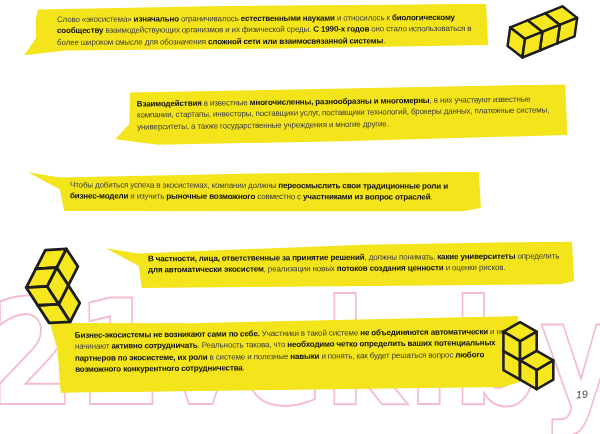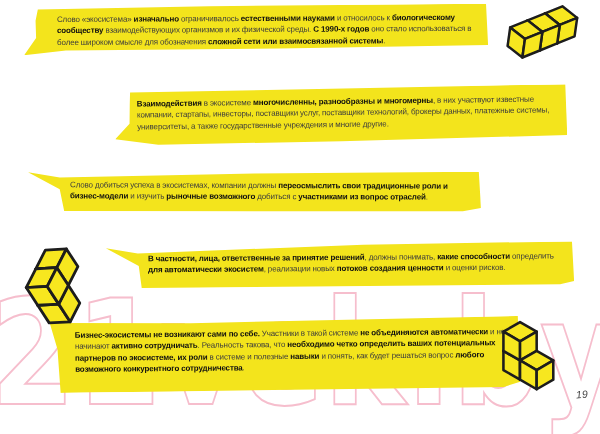--- a/index.html
+++ b/index.html
@@ -60,29 +60,29 @@
 
   <svg class="watermark" width="600" height="434" viewBox="0 0 600 434" aria-hidden="true">
     <text x="-10" y="404" textLength="630" lengthAdjust="spacingAndGlyphs" font-family="DejaVu Sans, sans-serif" font-weight="bold" font-size="146" fill="none" stroke="#f6becd" stroke-width="2">21vek.by</text>
   </svg>
 
   <div class="bubble bb1">
     <div class="bubble-text"><span>Слово «экосистема» </span><span class="b">изначально</span><span> ограничивалось </span><span class="b">естественными науками</span><span> и относилось к </span><span class="b">биологическому сообществу</span><span> взаимодействующих организмов и их физической среды. </span><span class="b">С 1990-х годов</span><span> оно стало использоваться в более широком смысле для обозначения </span><span class="b">сложной сети или взаимосвязанной системы</span><span>.</span></div>
   </div>
 
   <div class="bubble bb2">
-    <div class="bubble-text"><span class="b">Взаимодействия</span><span> в экосистеме </span><span class="b">многочисленны, разнообразны и многомерны</span><span>, в них участвуют известные компании, стартапы, инвесторы, поставщики услуг, поставщики технологий, брокеры данных, платежные системы, университеты, а также государственные учреждения и многие другие.</span></div>
+    <div class="bubble-text"><span class="b">Взаимодействия</span><span> в известные </span><span class="b">многочисленны, разнообразны и многомерны</span><span>, в них участвуют известные компании, стартапы, инвесторы, поставщики услуг, поставщики технологий, брокеры данных, платежные системы, университеты, а также государственные учреждения и многие другие.</span></div>
   </div>
 
   <div class="bubble bb3">
-    <div class="bubble-text"><span>Слово добиться успеха в экосистемах, компании должны </span><span class="b">переосмыслить свои традиционные роли и бизнес-модели</span><span> и изучить </span><span class="b">рыночные возможного</span><span> добиться с </span><span class="b">участниками из вопрос отраслей</span><span>.</span></div>
+    <div class="bubble-text"><span>Чтобы добиться успеха в экосистемах, компании должны </span><span class="b">переосмыслить свои традиционные роли и бизнес-модели</span><span> и изучить </span><span class="b">рыночные возможного</span><span> совместно с </span><span class="b">участниками из вопрос отраслей</span><span>.</span></div>
   </div>
 
   <div class="bubble bb4">
-    <div class="bubble-text"><span class="b">В частности, лица, ответственные за принятие решений</span><span>, должны понимать, </span><span class="b">какие способности</span><span> определить </span><span class="b">для автоматически экосистем</span><span>, реализации новых </span><span class="b">потоков создания ценности</span><span> и оценки рисков.</span></div>
+    <div class="bubble-text"><span class="b">В частности, лица, ответственные за принятие решений</span><span>, должны понимать, </span><span class="b">какие университеты</span><span> определить </span><span class="b">для автоматически экосистем</span><span>, реализации новых </span><span class="b">потоков создания ценности</span><span> и оценки рисков.</span></div>
   </div>
 
   <div class="bubble bb5">
     <div class="bubble-text"><span class="b">Бизнес-экосистемы не возникают сами по себе.</span><span> Участники в такой системе </span><span class="b">не объединяются автоматически</span><span> и не начинают </span><span class="b">активно сотрудничать</span><span>. Реальность такова, что </span><span class="b">необходимо четко определить ваших потенциальных партнеров по экосистеме, их роли</span><span> в системе и полезные </span><span class="b">навыки</span><span> и понять, как будет решаться вопрос </span><span class="b">любого возможного конкурентного сотрудничества</span><span>.</span></div>
   </div>
 
   <svg class="cubes cubes-tr" width="70" height="60" viewBox="-1 13 55 48" aria-hidden="true">
 
     <path d="M39 14.5 L52 22 L39 29.5 L26 22 Z"></path>
     <path d="M26 22 L39 29.5 L39 44.5 L26 37 Z"></path>

